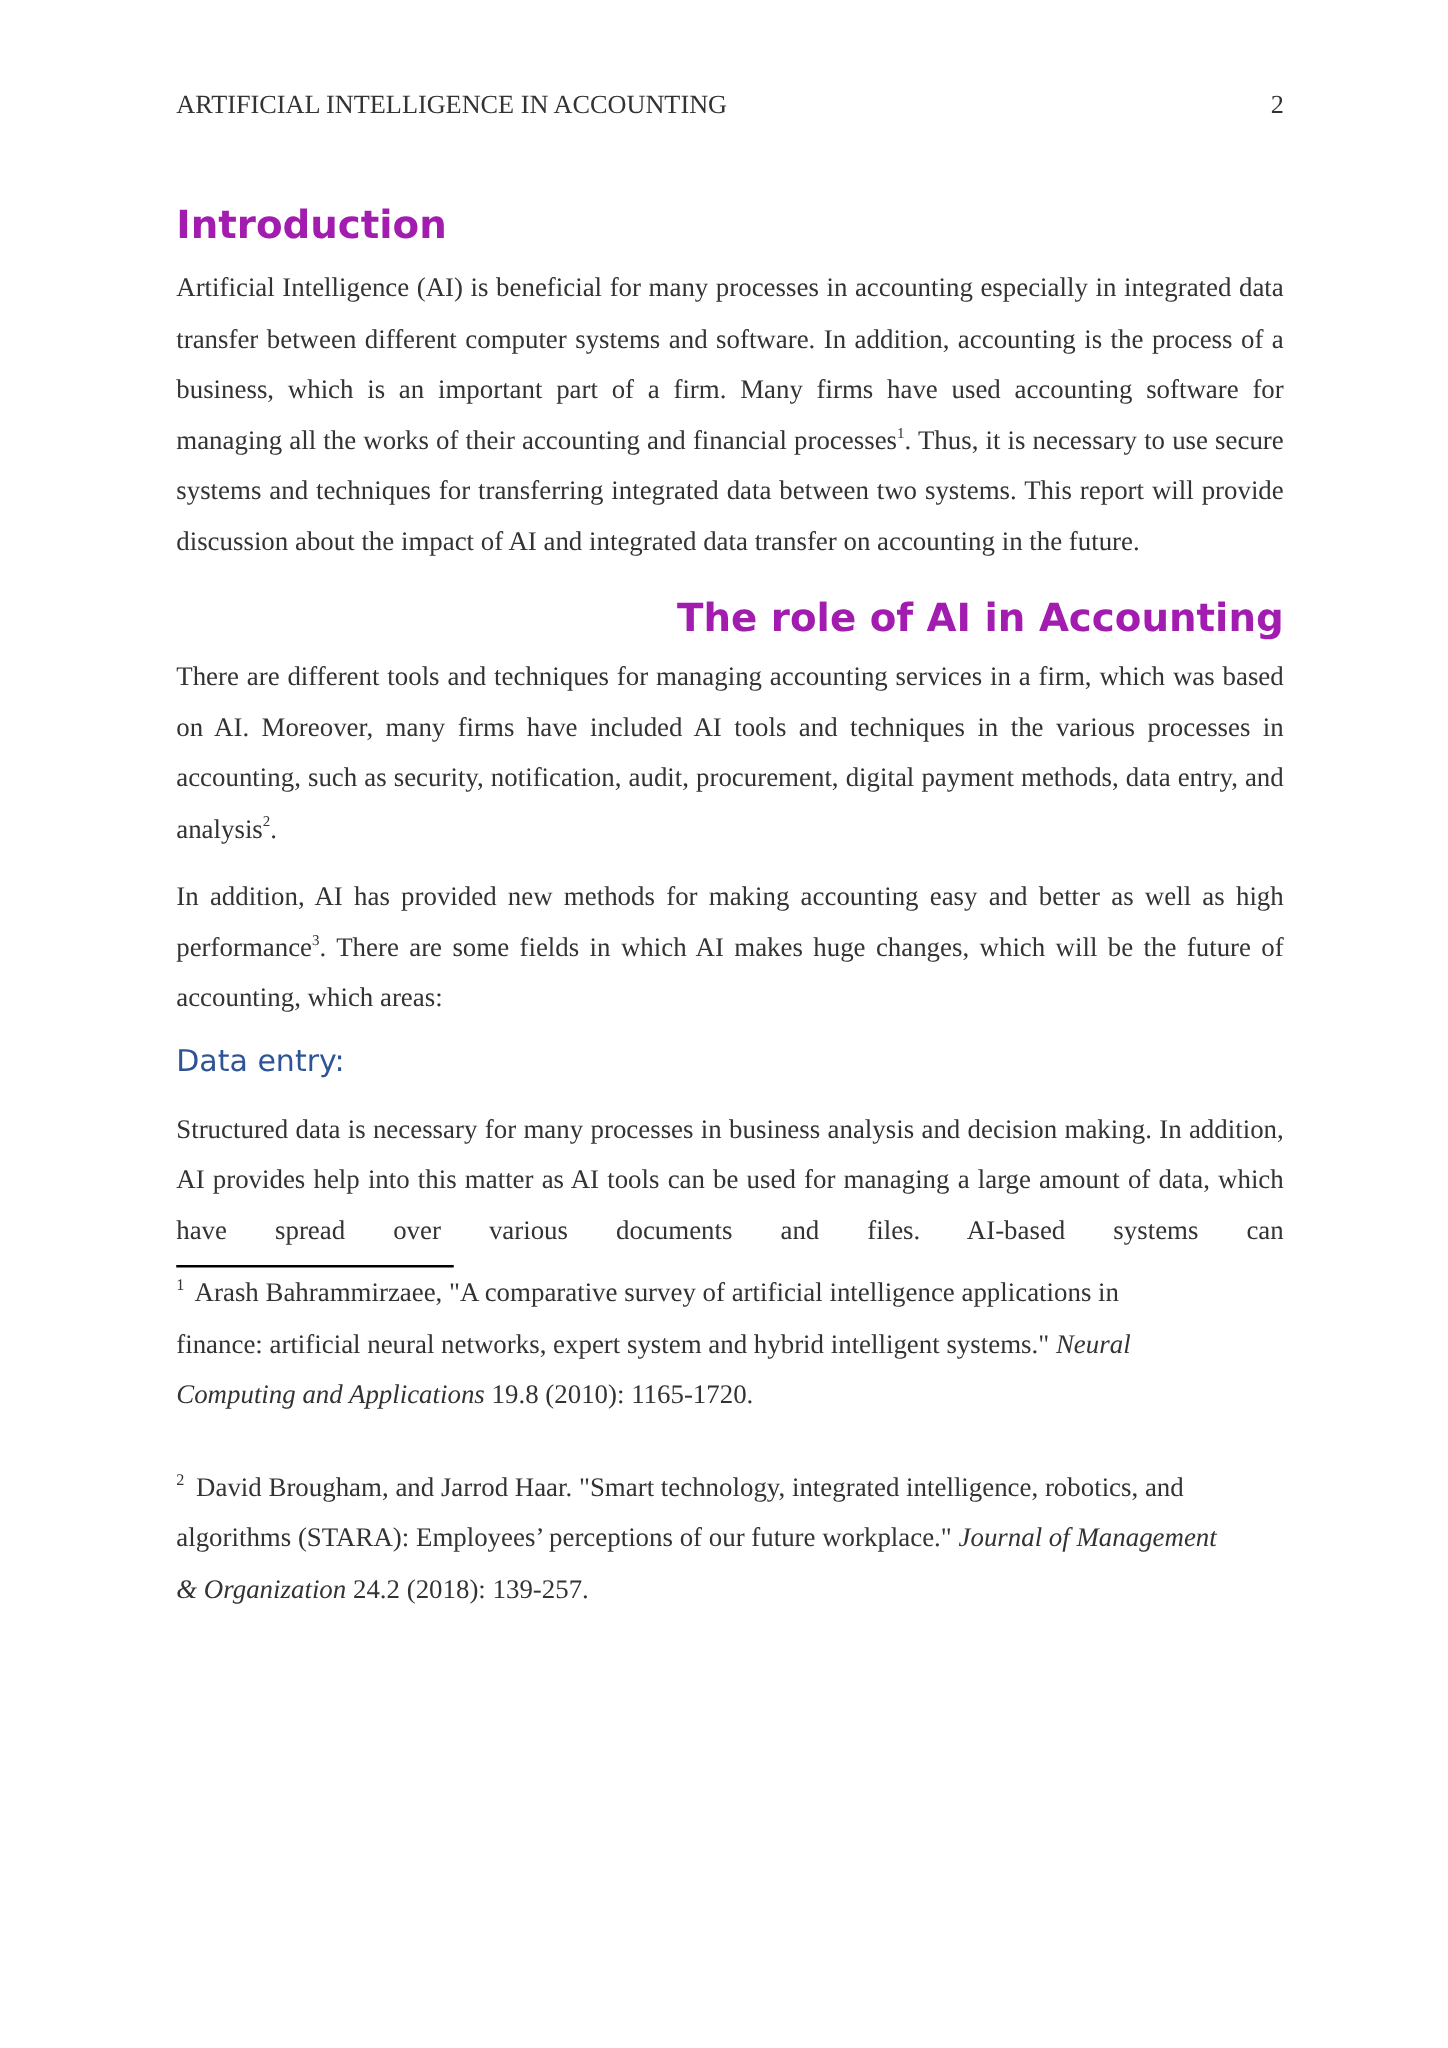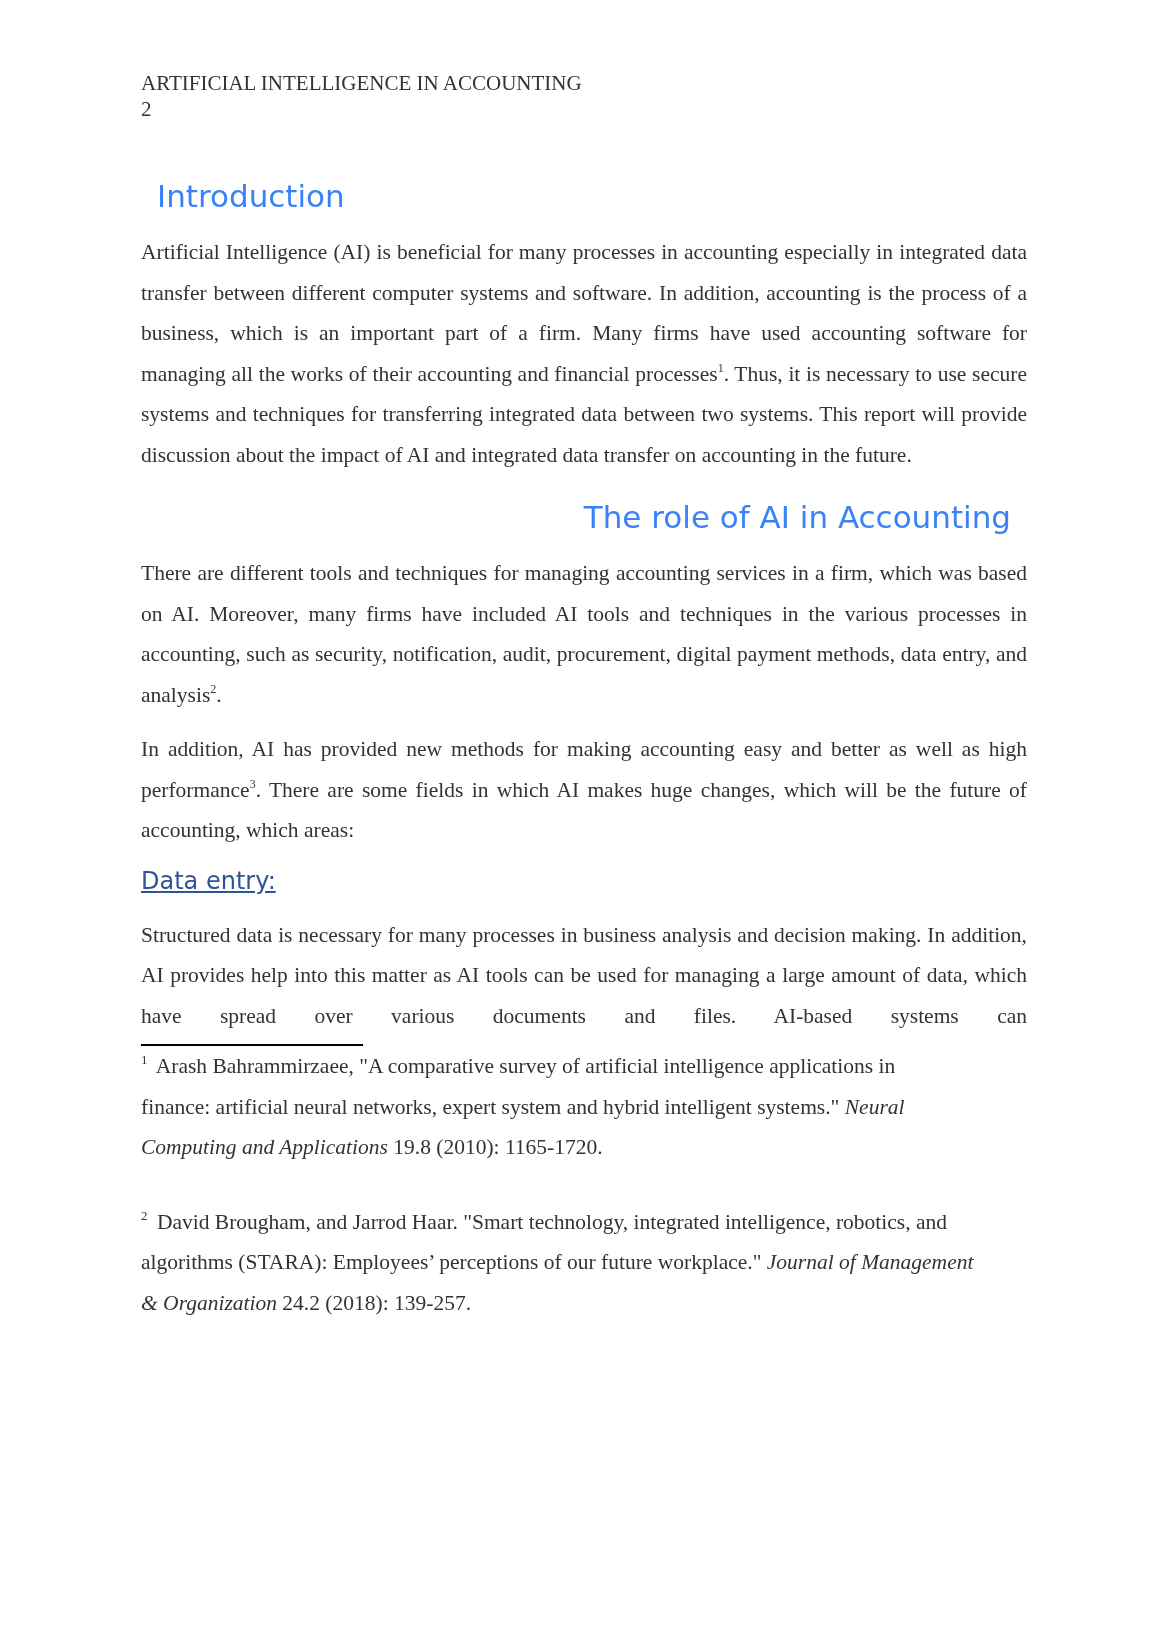--- a/index.html
+++ b/index.html
@@ -6,27 +6,27 @@
     body { width: 1158px; height: 1638px; position: relative; overflow: hidden; }
     .page {
       position: absolute; left: 0; top: 0; width: 1158px; height: 1638px;
       background: #ffffff;
       color: #333333;
       font-family: "Liberation Serif", serif;
     }
     .running-head {
       position: absolute; left: 141px; top: 70px; width: 886px;
       font-size: 21px; line-height: 26px; color: #333333;
-      display: flex; justify-content: space-between; flex-direction: column;
+      display: flex; justify-content: space-between;
     }
     .content { position: absolute; left: 141px; top: 160px; width: 886px; }
     h1.h {
       font-family: "DejaVu Sans", sans-serif;
-      font-weight: normal; color: #3b82f6;
-      font-size: 31px; line-height: 40px; margin: 16px;
+      font-weight: bold; color: #a21caf;
+      font-size: 31px; line-height: 40px; margin: 0;
     }
     h2.h {
       font-family: "DejaVu Sans", sans-serif;
       font-weight: normal; color: #2f5496;
       font-size: 24px; line-height: 32px; margin: 0;
     }
     p.body {
       margin: 0; font-size: 21.5px; line-height: 40.5px; text-align: justify;
       text-align-last: left;
     }
@@ -48,21 +48,21 @@
 
   <div class="content">
 
     <h1 class="h">Introduction</h1>
     <p class="body" style="margin-top:10px;"><span>Artificial Intelligence (AI) is beneficial for many processes in accounting especially in integrated data transfer between different computer systems and software.  In addition, accounting is the process of a business, which is an important part of a firm. Many firms have used accounting software for managing all the works of their accounting and financial processes</span><sup>1</sup><span>. Thus, it is necessary to use secure systems and techniques for transferring integrated data between two systems. This report will provide discussion about the impact of AI and integrated data transfer on accounting in the future.</span></p>
 
     <h1 class="h" style="margin-top:22px;text-align:right;">The role of AI in Accounting</h1>
     <p class="body" style="margin-top:6px;"><span>There are different tools and techniques for managing accounting services in a firm, which was based on AI. Moreover, many firms have included AI tools and techniques in the various processes in accounting, such as security, notification, audit, procurement, digital payment methods, data entry, and analysis</span><sup>2</sup><span>.</span></p>
     <p class="body" style="margin-top:14px;"><span>In addition, AI has provided new methods for making accounting easy and better as well as high performance</span><sup>3</sup><span>. There are some fields in which AI makes huge changes, which will be the future of accounting, which areas:</span></p>
 
-    <h2 class="h" style="margin-top:14px;text-decoration:underline;">Data entry:</h2>
+    <h2 class="h" style="margin-top:14px;">Data entry:</h2>
     <p class="body" style="margin-top:18px;text-align-last:justify;">Structured data is necessary for many processes in business analysis and decision making. In addition, AI provides help into this matter as AI tools can be used for managing a large amount of data, which have spread over various documents and files. AI-based systems can</p>
 
     <div class="fn-rule"></div>
 
     <div>
       <p class="fn" style="margin-top:0px;width:800px;"><sup>1</sup><span> Arash Bahrammirzaee, "A comparative survey of artificial intelligence applications in finance: artificial neural networks, expert system and hybrid intelligent systems." </span><i>Neural Computing and Applications</i><span> 19.8 (2010): 1165-1720.</span></p>
       <p class="fn" style="margin-top:34px;width:840px;"><sup>2</sup><span> David Brougham, and Jarrod Haar. "Smart technology, integrated intelligence, robotics, and algorithms (STARA): Employees’ perceptions of our future workplace." </span><i>Journal of Management &amp; Organization</i><span> 24.2 (2018): 139-257.</span></p>
     </div>
 
   </div>

